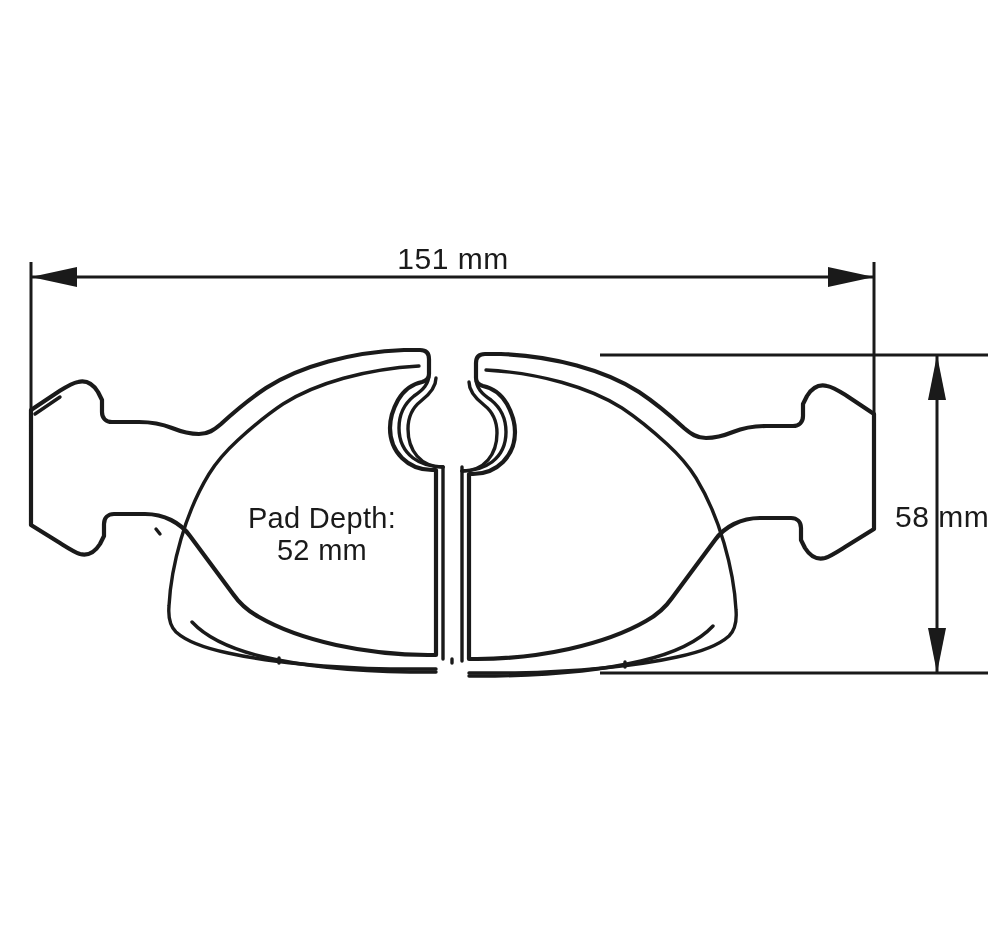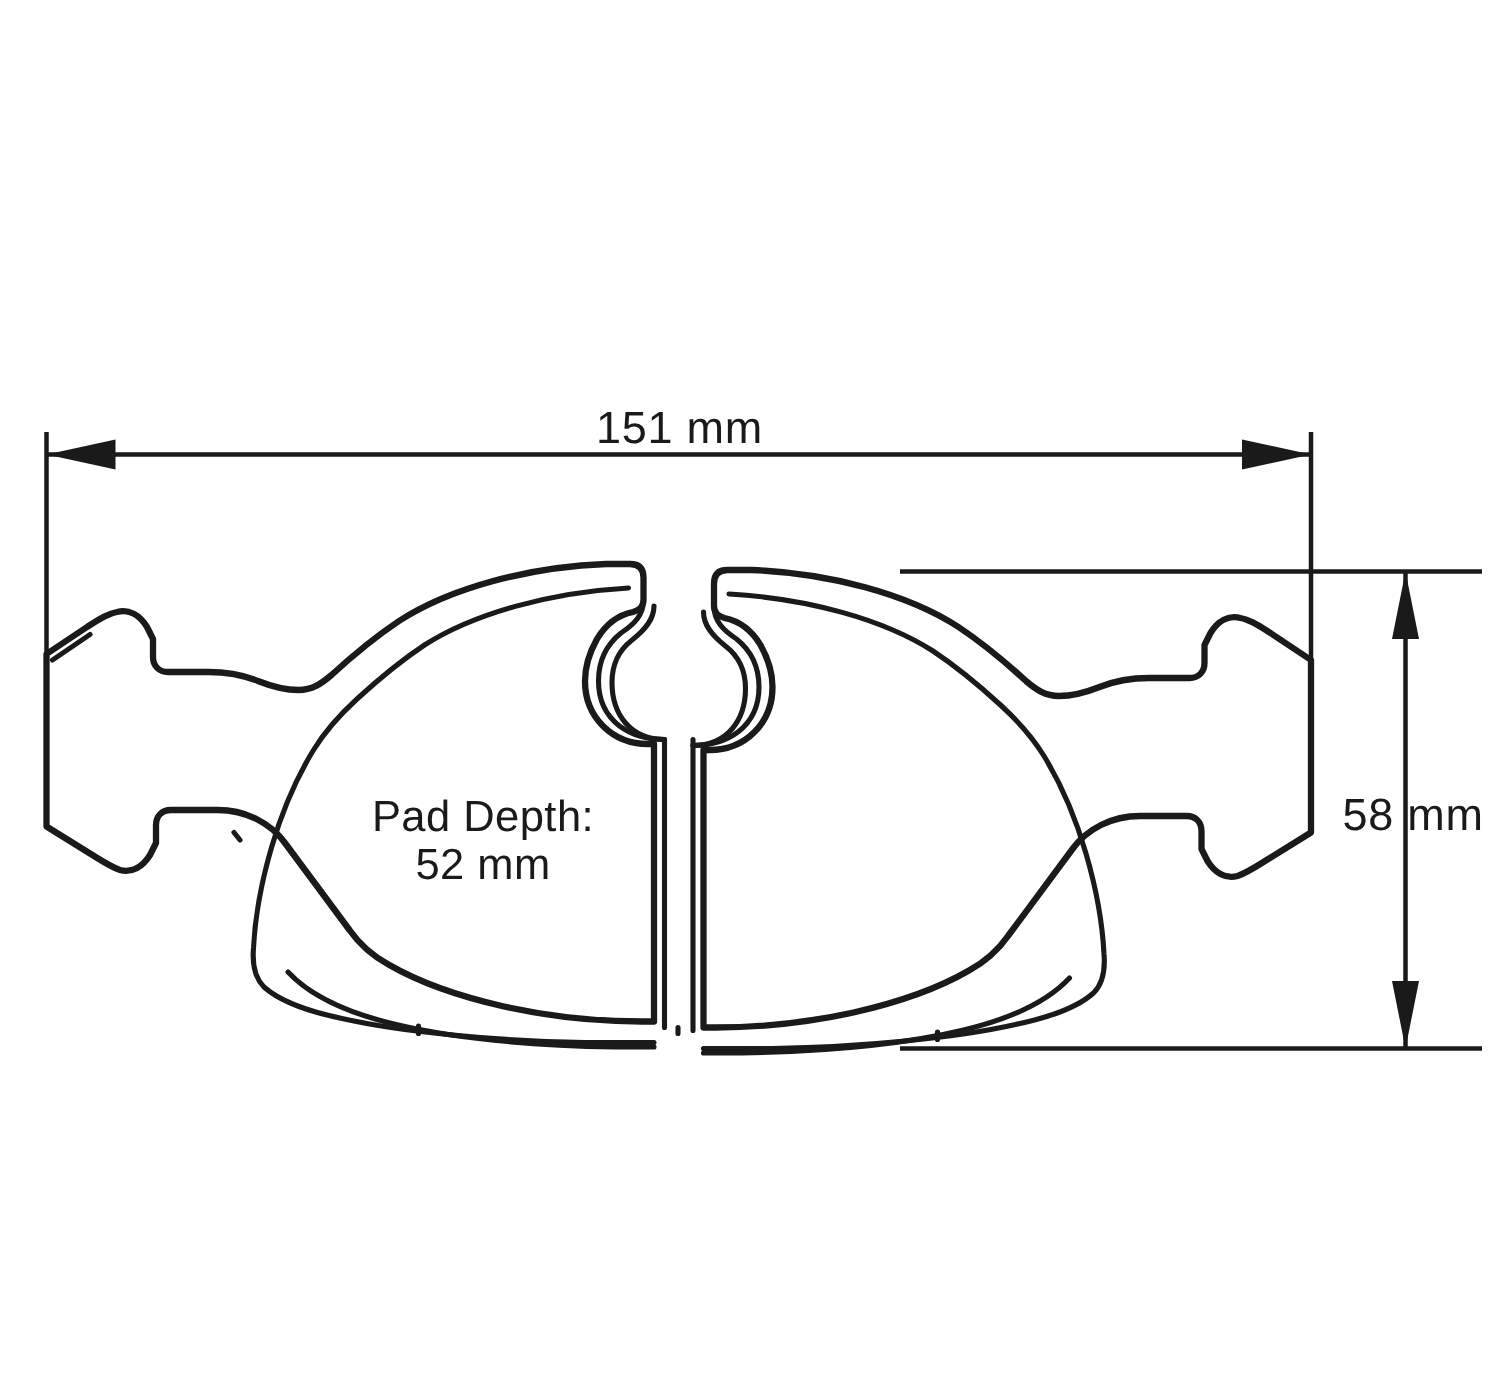--- a/index.html
+++ b/index.html
@@ -11,21 +11,20 @@
     width: 1004px;
     height: 926px;
     font-family: "Liberation Sans", sans-serif;
     overflow: hidden;
   }
   #drawing-root {
     position: relative;
     width: 1004px;
     height: 795px;
     background: #ffffff;
-    margin-top: 26px;
   }
   svg.diagram {
     position: absolute;
     top: 0;
     left: 0;
     width: 1004px;
     height: 926px;
     display: block;
   }
   .pad-outline {

